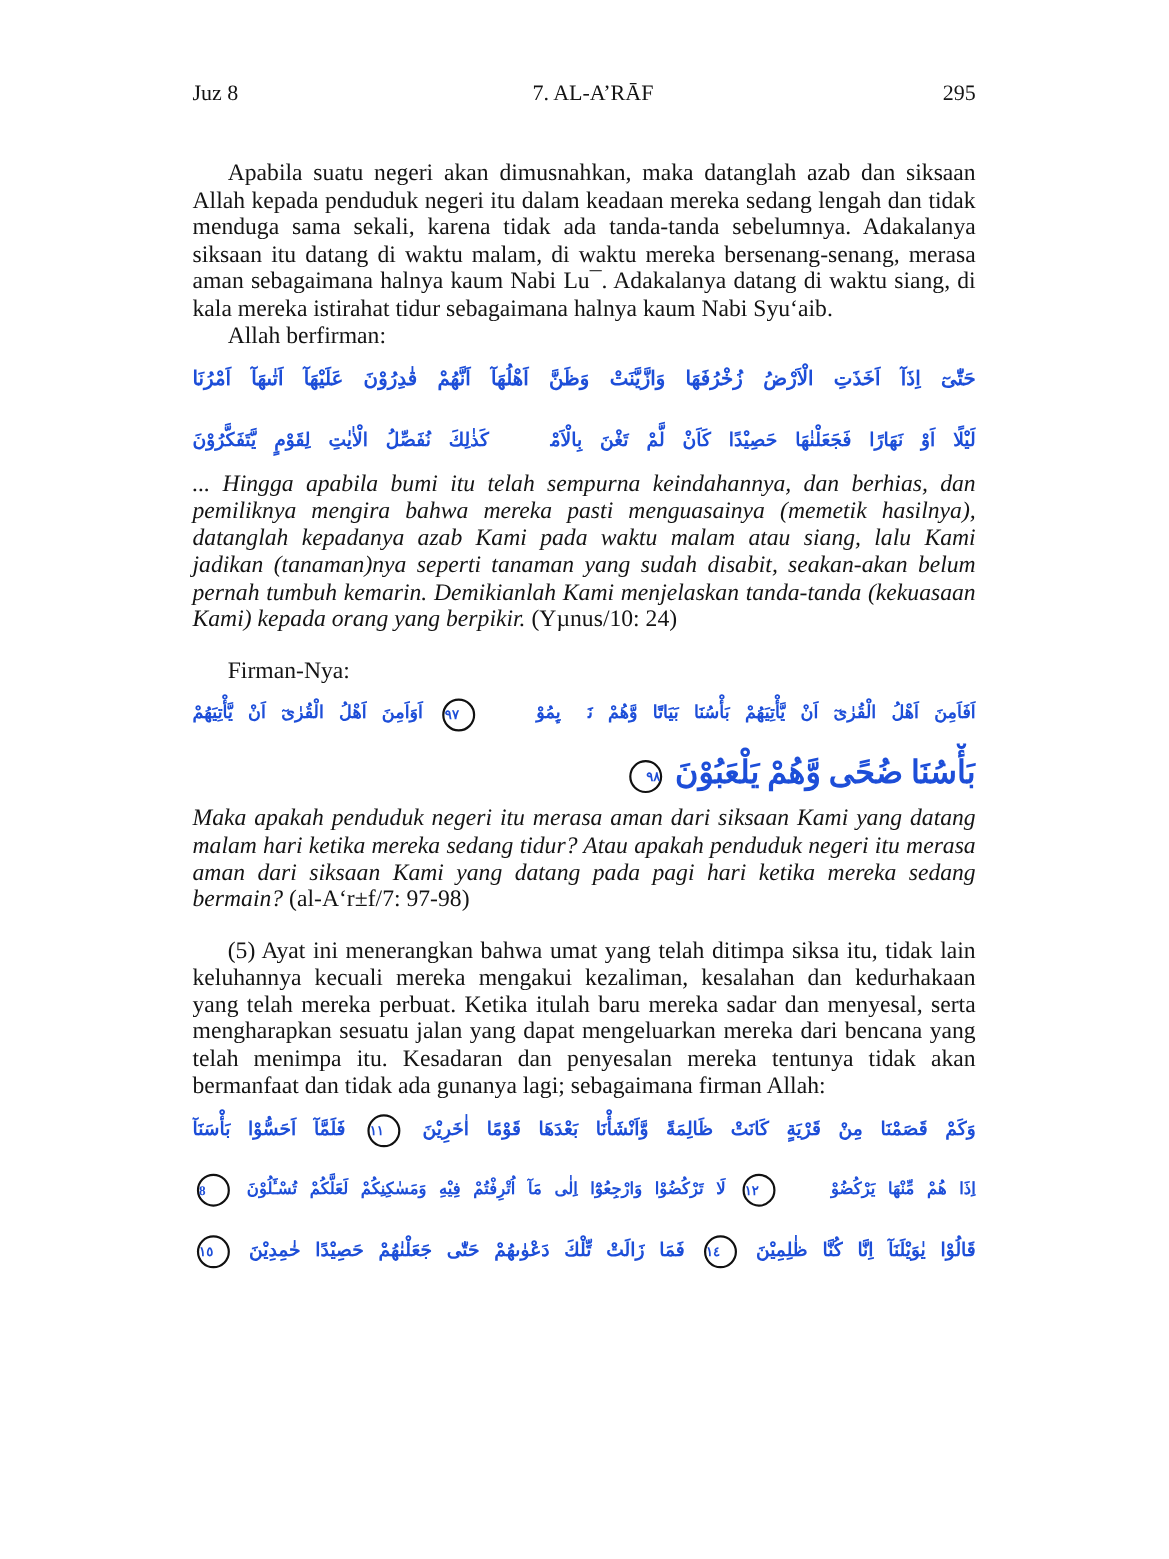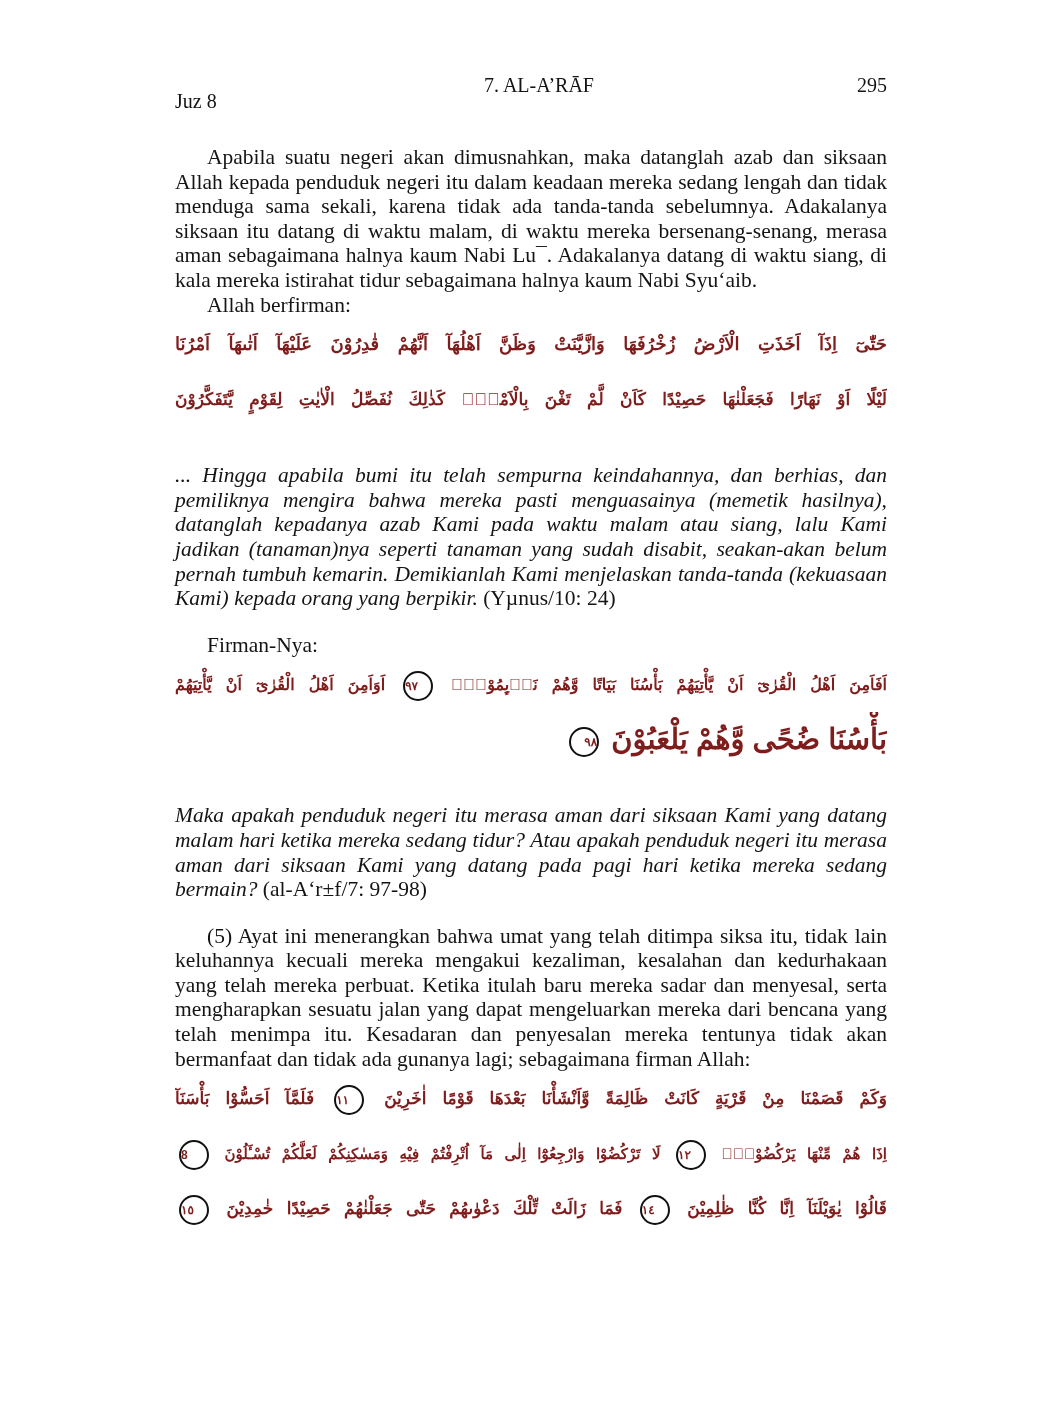--- a/index.html
+++ b/index.html
@@ -1,30 +1,30 @@
 <!DOCTYPE html>
 <html><head>
 <meta charset="utf-8">
 <style>
   html, body { margin: 0; padding: 0; background: #ffffff; }
   body { width: 1063px; height: 1417px; position: relative; overflow: hidden;
          font-family: "Liberation Serif", "DejaVu Serif", serif; color: #141414; }
   .header { position: absolute; top: 74px; left: 175px; width: 712px; height: 30px;
             font-size: 20px; }
-  .header .left { position: absolute; left: 0; top: 16px; }
+  .header .left { position: absolute; left: 0; top: 0; }
   .header .center { position: absolute; left: 16px; right: 0; top: 0; text-align: center; }
   .header .right { position: absolute; right: 0; top: 0; }
   .body { position: absolute; top: 145px; left: 175px; width: 712px; }
   p { margin: 0; font-size: 21.5px; line-height: 24.6px; text-align: justify; }
   p.indent { text-indent: 32px; }
-  p.last-left { text-align-last: left; margin-top: 36px; }
+  p.last-left { text-align-last: left; }
   .it { font-style: italic; }
-  .arabic { direction: rtl; font-family: Liberation Sans, sans-serif; font-weight: bold;
+  .arabic { direction: rtl; font-family: Liberation Serif, serif; font-weight: bold;
             font-size: 29px; line-height: 55px; text-align: justify; text-align-last: justify;
-            color: #7f1d1d; }
+            color: #1d4ed8; }
   .arabic .line { display: block; white-space: nowrap; overflow: hidden; }
   .arabic .line.short { text-align-last: right; text-align: right; }
   .marker { display: inline-block; direction: ltr; font-size: 12px; font-weight: bold;
             border: 2px solid #111; border-radius: 50%; width: 26px; height: 26px;
             line-height: 26px; text-align: left; vertical-align: middle; margin: 0 4px; }
   .gap-m { height: 22px; }
 </style>
 </head>
 <body>
 

